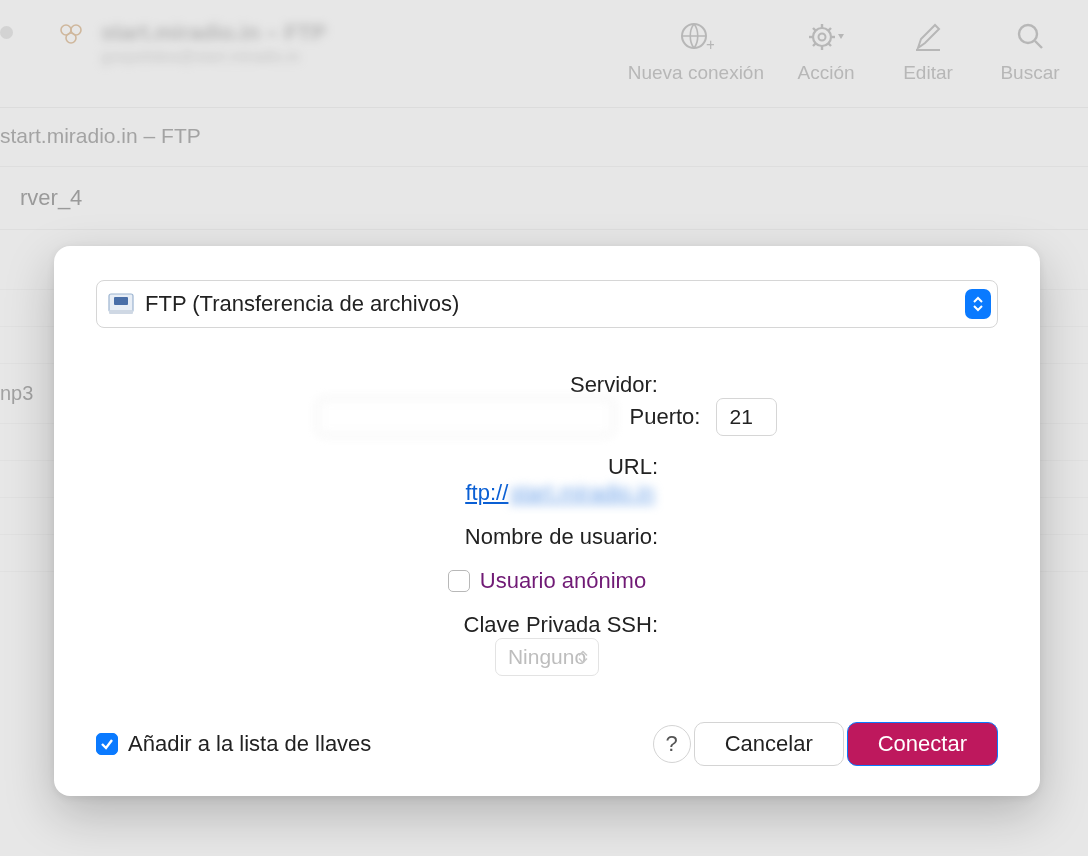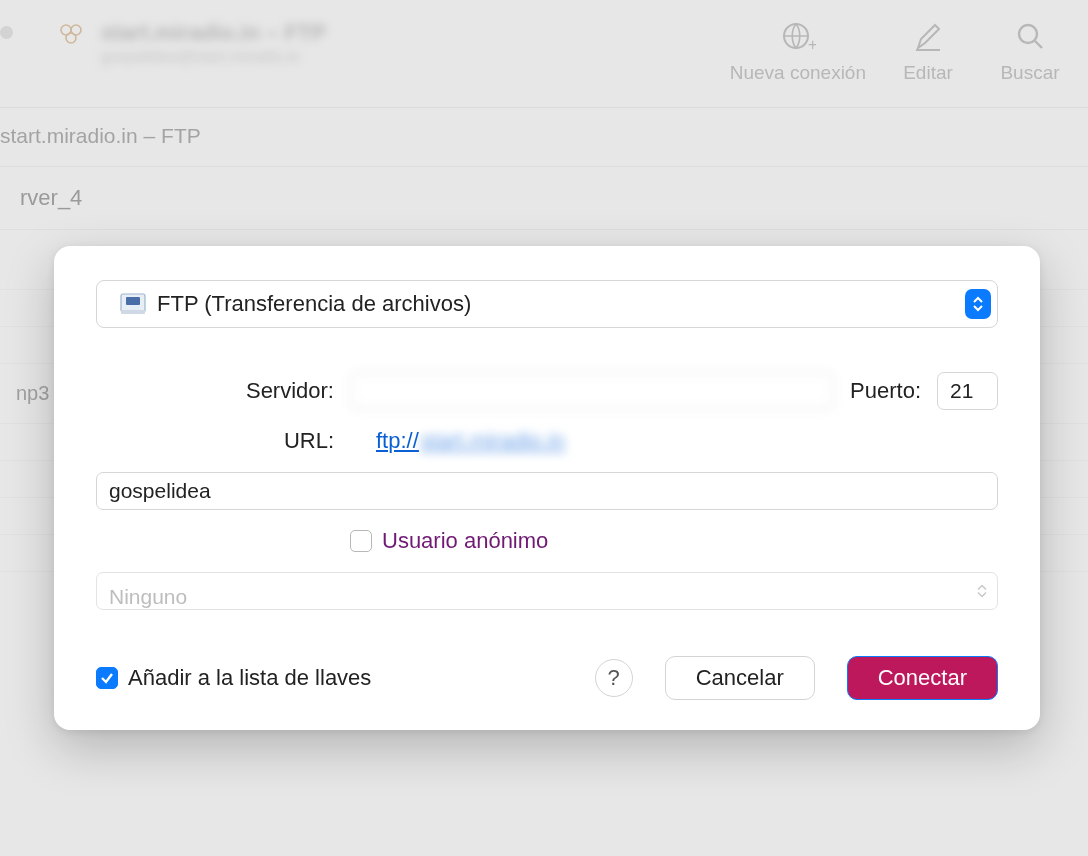--- a/index.html
+++ b/index.html
@@ -107,21 +107,21 @@
 .list-area {
   position: relative;
   height: 600px;
 }
 .list-row {
   font-size: 20px;
   color: #555;
   padding: 18px 0 18px 0;
   border-bottom: 1px solid #eee;
 }
-.list-cell { display:inline-block;padding-left:16px; }
+.list-cell { display:inline-block; }
 
 
 .modal {
   position: absolute;
   left: 54px;
   top: 246px;
   width: 986px;
   background: #fff;
   border-radius: 16px;
   box-shadow: 0 18px 50px rgba(0,0,0,0.22), 0 2px 8px rgba(0,0,0,0.08);
@@ -129,21 +129,21 @@
   z-index: 10;
 }
 
 .protocol-select {
   width: 100%;
   height: 48px;
   border: 1px solid #d6d6d6;
   border-radius: 8px;
   display: flex;
   align-items: center;
-  padding: 0 10px 0 22px;
+  padding: 0 10px 0 10px;
   position: relative;
   font-size: 22px;
   color: #222;
 }
 .protocol-select .disk-icon {
   width: 28px; height: 24px; margin-right: 10px;
 }
 .protocol-select .chevrons {
   position: absolute;
   right: 6px;
@@ -160,20 +160,21 @@
 }
 
 .form-area {
   margin-top: 44px;
 }
 
 .form-row {
   display: flex;
   align-items: center;
   margin-bottom: 18px;
+  flex-direction: column;
 }
 
 .form-label {
   width: 254px;
   text-align: right;
   font-size: 22px;
   color: #222;
   padding-right: 16px;
 }
 
@@ -232,36 +233,36 @@
 .select-disabled {
   width: 100%;
   height: 38px;
   border: 1px solid #e3e3e3;
   border-radius: 7px;
   padding: 0 12px;
   font-size: 21px;
   color: #bdbdbd;
   background: #fff;
   display: flex;
-  align-items: flex-end;
+  align-items: center;
   position: relative;
 }
 .select-disabled .mini-chevrons {
   position: absolute;
   right: 10px;
   top: 50%;
   transform: translateY(-50%);
   display:flex; flex-direction:column; gap:1px;
 }
 
 .footer-row {
   display: flex;
   align-items: center;
   margin-top: 46px;
-  gap: 32px;
+  gap: 3px;
 }
 .footer-left { display:flex; align-items:center; font-size: 22px; color:#222; }
 .footer-spacer { flex:1; }
 
 .help-btn {
   width: 38px; height: 38px;
   border: 1.5px solid #d4d4d4;
   border-radius: 50%;
   background: #fff;
   display:flex; align-items:center; justify-content:center;
@@ -314,20 +315,40 @@
       <div class="icon-wrap">
         <svg width="36" height="34" viewBox="0 0 36 34">
             <circle cx="16" cy="16" r="12" fill="none" stroke="#8a8a8a" stroke-width="2"></circle>
             <path d="M4 16h24M16 4c5 6 5 18 0 24M16 4c-5 6-5 18 0 24" fill="none" stroke="#8a8a8a" stroke-width="1.6"></path>
             <text x="28" y="30" font-size="16" fill="#8a8a8a">+</text>
           </svg>
       </div>
       <div class="toolbar-btn-label">Nueva conexión</div>
     </div>
 
+    <div class="toolbar-btn">
+      <div class="icon-wrap">
+        <svg width="40" height="34" viewBox="0 0 40 34">
+            <circle cx="16" cy="17" r="9" fill="none" stroke="#8a8a8a" stroke-width="2.2"></circle>
+            <circle cx="16" cy="17" r="3.5" fill="none" stroke="#8a8a8a" stroke-width="2"></circle>
+            <g stroke="#8a8a8a" stroke-width="2.4">
+              <line x1="16" y1="4" x2="16" y2="8"></line>
+              <line x1="16" y1="26" x2="16" y2="30"></line>
+              <line x1="3" y1="17" x2="7" y2="17"></line>
+              <line x1="25" y1="17" x2="29" y2="17"></line>
+              <line x1="7" y1="8" x2="10" y2="11"></line>
+              <line x1="22" y1="23" x2="25" y2="26"></line>
+              <line x1="25" y1="8" x2="22" y2="11"></line>
+              <line x1="10" y1="23" x2="7" y2="26"></line>
+            </g>
+            <path d="M32 14 L38 14 L35 19 Z" fill="#8a8a8a"></path>
+          </svg>
+      </div>
+      <div class="toolbar-btn-label">Acción</div>
+    </div>
 
 
     <div class="toolbar-btn">
       <div class="icon-wrap">
         <svg width="32" height="34" viewBox="0 0 32 34">
             <path d="M6 28 L9 19 L23 5 L27 9 L13 23 Z" fill="none" stroke="#8a8a8a" stroke-width="2"></path>
             <line x1="4" y1="30" x2="28" y2="30" stroke="#8a8a8a" stroke-width="2"></line>
           </svg>
       </div>
       <div class="toolbar-btn-label">Editar</div>
@@ -398,35 +419,34 @@
     <div class="form-row">
       <div class="form-label">URL:</div>
       <div class="form-field">
         <a class="url-link">
           <span class="url-prefix">ftp://</span><span class="url-blur">start.miradio.in</span>
         </a>
       </div>
     </div>
 
     <div class="form-row">
-      <div class="form-field">
-        <input class="text-input" value="gospelidea" style="">
-      </div>
+      <div class="form-label">Nombre de usuario:</div>
     </div>
 
 
     <div class="form-row">
       <div class="form-label"></div>
       <div class="form-field" style="display:flex;align-items:center">
         <span class="checkbox"></span>
         <span style="font-size:22px;color:#701a75">Usuario anónimo</span>
       </div>
     </div>
 
     <div class="form-row">
+      <div class="form-label">Clave Privada SSH:</div>
       <div class="form-field">
         <div class="select-disabled">
           <span>Ninguno</span>
           <span class="mini-chevrons">
             <svg width="10" height="6" viewBox="0 0 10 6">
                 <path d="M1 5 L5 1 L9 5" fill="none" stroke="#c8c8c8" stroke-width="1.5"></path>
               </svg>
             <svg width="10" height="6" viewBox="0 0 10 6">
                 <path d="M1 1 L5 5 L9 1" fill="none" stroke="#c8c8c8" stroke-width="1.5"></path>
               </svg>

